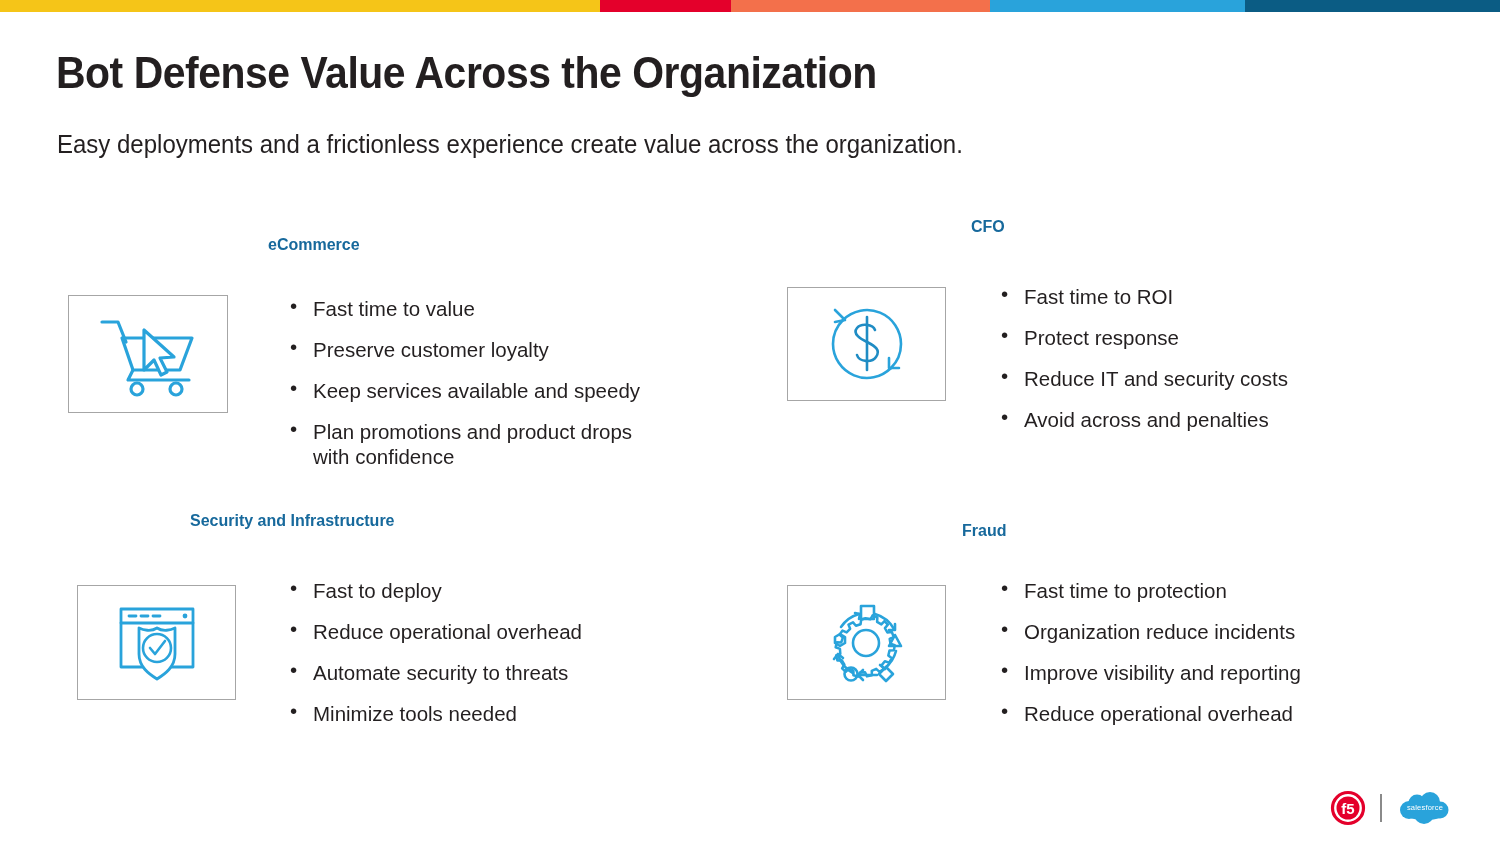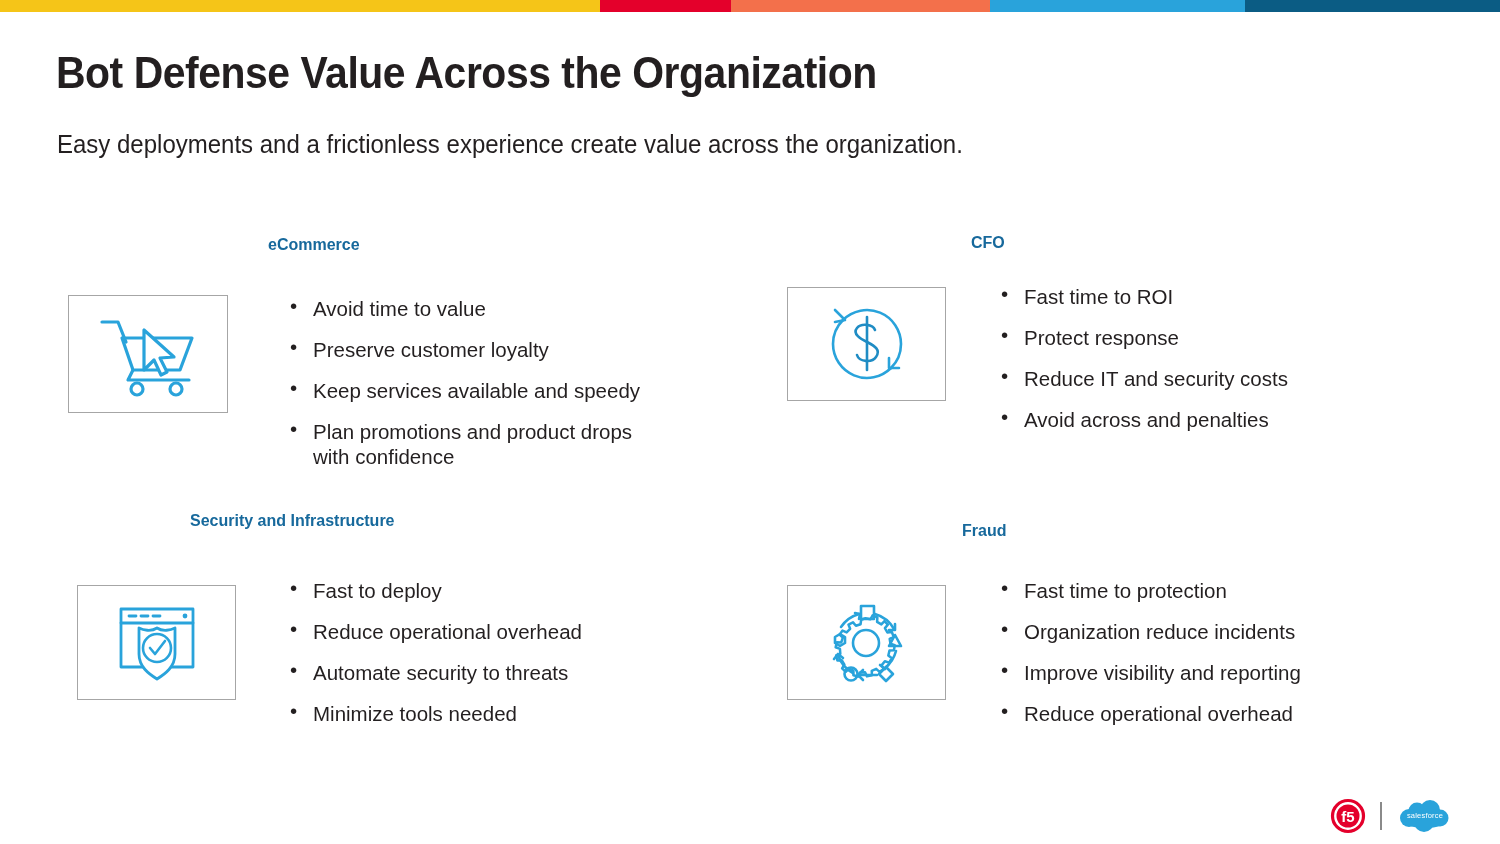--- a/index.html
+++ b/index.html
@@ -95,38 +95,38 @@
     line-height: 1.22;
   }
 
   
   
   #blk-ecommerce .block-heading { left: 268px; top: 236px; }
   #blk-ecommerce .icon-frame { left: 68px; top: 295px; width: 160px; height: 118px; }
   #blk-ecommerce .bullets { left: 288px; top: 296px; width: 380px; }
 
   
-  #blk-cfo .block-heading { left: 971px; top: 234px; }
+  #blk-cfo .block-heading { left: 971px; top: 218px; }
   #blk-cfo .icon-frame { left: 787px; top: 287px; width: 159px; height: 114px; }
   #blk-cfo .bullets { left: 999px; top: 284px; width: 360px; }
 
   
   #blk-security .block-heading { left: 190px; top: 512px; }
   #blk-security .icon-frame { left: 77px; top: 585px; width: 159px; height: 115px; }
   #blk-security .bullets { left: 288px; top: 578px; width: 380px; }
 
   
   #blk-fraud .block-heading { left: 962px; top: 522px; }
   #blk-fraud .icon-frame { left: 787px; top: 585px; width: 159px; height: 115px; }
   #blk-fraud .bullets { left: 999px; top: 578px; width: 380px; }
 
   
   .footer-logos {
     position: absolute;
-    right: 44px; bottom: 8px;
+    right: 44px; bottom: 16px;
     display: flex;
     align-items: center;
     gap: 14px;
     height: 40px;
   }
   .logo-divider {
     width: 2px; height: 28px;
     background: #8a8a8a;
   }
 </style>
@@ -158,21 +158,21 @@
       </g>
       <g fill="#ffffff" stroke="#29a3db" stroke-width="3.2" stroke-linejoin="round">
         <polygon points="56,22 56,62 66,52 73,67 79,64 72,50 86,49"></polygon>
       </g>
     </svg>
   </div>
 
   <ul class="bullets">
     <li>
         <span class="bullet-dot">•</span>
-        <span class="bullet-text">Avoid time to value</span>
+        <span class="bullet-text">Fast time to value</span>
       </li>
     <li>
         <span class="bullet-dot">•</span>
         <span class="bullet-text">Preserve customer loyalty</span>
       </li>
     <li>
         <span class="bullet-dot">•</span>
         <span class="bullet-text">Keep services available and speedy</span>
       </li>
     <li>

